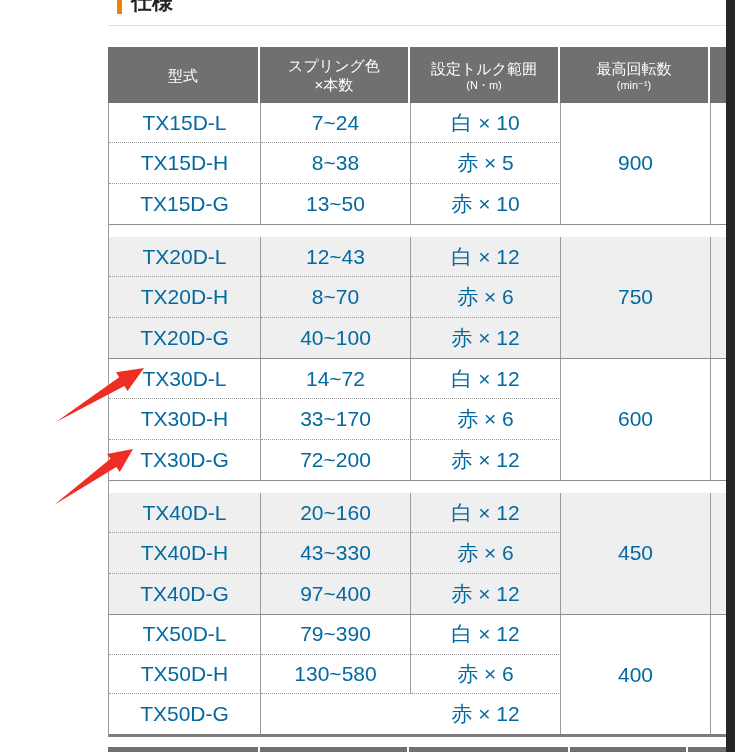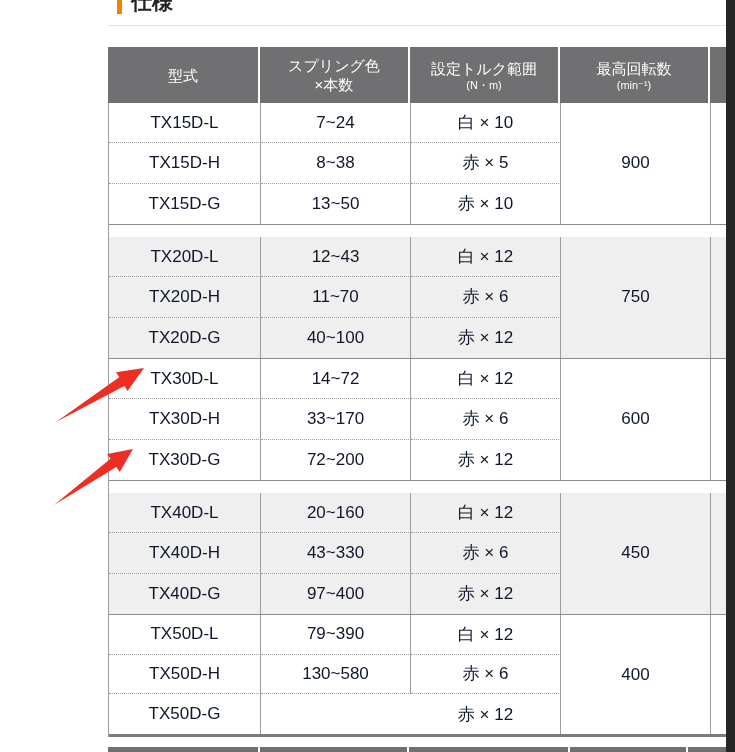--- a/index.html
+++ b/index.html
@@ -45,21 +45,21 @@
     grid-template-columns:152px 150px 150px 150px 1fr;
     grid-template-rows:repeat(3,1fr);
     height:122px;
     border-bottom:1px solid #8c8c8c;
     box-sizing:border-box;
   }
   .grp.striped{background:#efefef;margin-top:12px;}
   .grp.last{border-bottom:3px solid #7c7c7c;}
   .cell{
     display:flex;align-items:center;justify-content:center;
-    font-size:17px;color:#0f172a;box-sizing:border-box;
+    font-size:21px;color:#0369a1;box-sizing:border-box;
   }
   .bR{border-right:1px solid #9c9c9c;}
   .dot{border-bottom:1px dotted #9c9c9c;}
   .c1{grid-column:1;}.c2{grid-column:2;}.c3{grid-column:3;}
   .r1{grid-row:1;}.r2{grid-row:2;}.r3{grid-row:3;}
   .rpm{grid-column:4;grid-row:1/4;}
   .filler{grid-column:5;grid-row:1/4;}
   
   .next-table-head{
     position:absolute;left:108px;top:747px;width:627px;
@@ -122,21 +122,21 @@
       <div class="cell c3 r3 bR">赤 × 10</div>
       <div class="cell rpm bR">900</div>
       <div class="cell filler"></div>
     </div>
 
     <div class="grp striped">
       <div class="cell c1 r1 bR dot">TX20D-L</div>
       <div class="cell c2 r1 bR dot">12~43</div>
       <div class="cell c3 r1 bR dot">白 × 12</div>
       <div class="cell c1 r2 bR dot">TX20D-H</div>
-      <div class="cell c2 r2 bR dot">11~70</div>
+      <div class="cell c2 r2 bR dot">8~70</div>
       <div class="cell c3 r2 bR dot">赤 × 6</div>
       <div class="cell c1 r3 bR">TX20D-G</div>
       <div class="cell c2 r3 bR">40~100</div>
       <div class="cell c3 r3 bR">赤 × 12</div>
       <div class="cell rpm bR">750</div>
       <div class="cell filler"></div>
     </div>
 
     <div class="grp">
       <div class="cell c1 r1 bR dot">TX30D-L</div>

